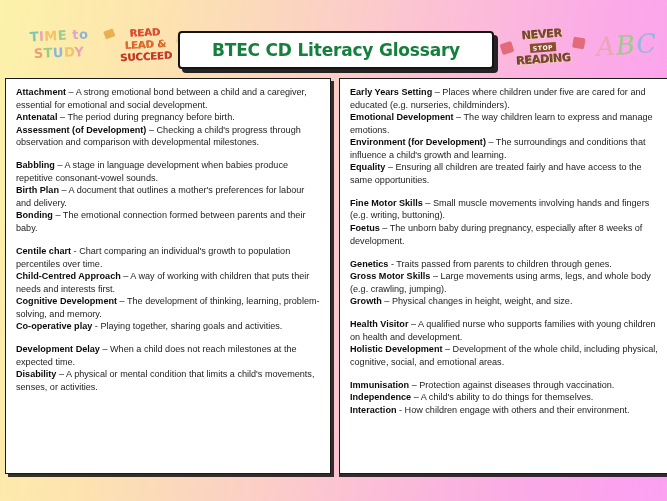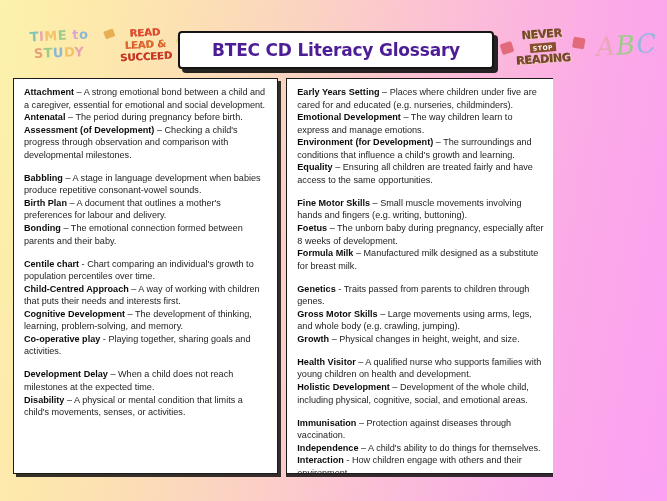--- a/index.html
+++ b/index.html
@@ -176,31 +176,31 @@
     border-radius: 4px;
     box-shadow: 4px 4px 0 rgba(20,20,20,0.92);
     display: flex;
     align-items: center;
     justify-content: center;
   }
   .title-banner .title-text {
     font-family: "DejaVu Sans", sans-serif;
     font-weight: bold;
     font-size: 17px;
-    color: #4c1d95;
+    color: #15803d;
     letter-spacing: -0.2px;
     white-space: nowrap;
   }
 
   
   .columns {
     position: absolute;
-    left: 8px;
+    left: 0;
     top: 78px;
-    width: 545px;
+    width: 667px;
     height: 400px;
     display: flex;
   }
   .card {
     background: #ffffff;
     border: 1.6px solid #1a1a1a;
     box-shadow: 3px 3px 0 rgba(17,17,17,0.85);
     padding: 7px 9px 6px 10px;
     box-sizing: border-box;
     overflow: hidden;
@@ -299,21 +299,20 @@
   <div class="card card-right">
       <div class="group">
         <p class="entry"><span class="term">Early Years Setting</span><span> – Places where children under five are cared for and educated (e.g. nurseries, childminders).</span></p>
         <p class="entry"><span class="term">Emotional Development</span><span> – The way children learn to express and manage emotions.</span></p>
         <p class="entry"><span class="term">Environment (for Development)</span><span> – The surroundings and conditions that influence a child's growth and learning.</span></p>
         <p class="entry"><span class="term">Equality</span><span> – Ensuring all children are treated fairly and have access to the same opportunities.</span></p>
       </div>
       <div class="group">
         <p class="entry"><span class="term">Fine Motor Skills</span><span> – Small muscle movements involving hands and fingers (e.g. writing, buttoning).</span></p>
         <p class="entry"><span class="term">Foetus</span><span> – The unborn baby during pregnancy, especially after 8 weeks of development.</span></p>
-        <p class="entry"><span class="term">Formula Milk</span><span> – Manufactured milk designed as a substitute for breast milk.</span></p>
       </div>
       <div class="group">
         <p class="entry"><span class="term">Genetics</span><span> - Traits passed from parents to children through genes.</span></p>
         <p class="entry"><span class="term">Gross Motor Skills</span><span> – Large movements using arms, legs, and whole body (e.g. crawling, jumping).</span></p>
         <p class="entry"><span class="term">Growth</span><span> – Physical changes in height, weight, and size.</span></p>
       </div>
       <div class="group">
         <p class="entry"><span class="term">Health Visitor</span><span> – A qualified nurse who supports families with young children on health and development.</span></p>
         <p class="entry"><span class="term">Holistic Development</span><span> – Development of the whole child, including physical, cognitive, social, and emotional areas.</span></p>
       </div>

